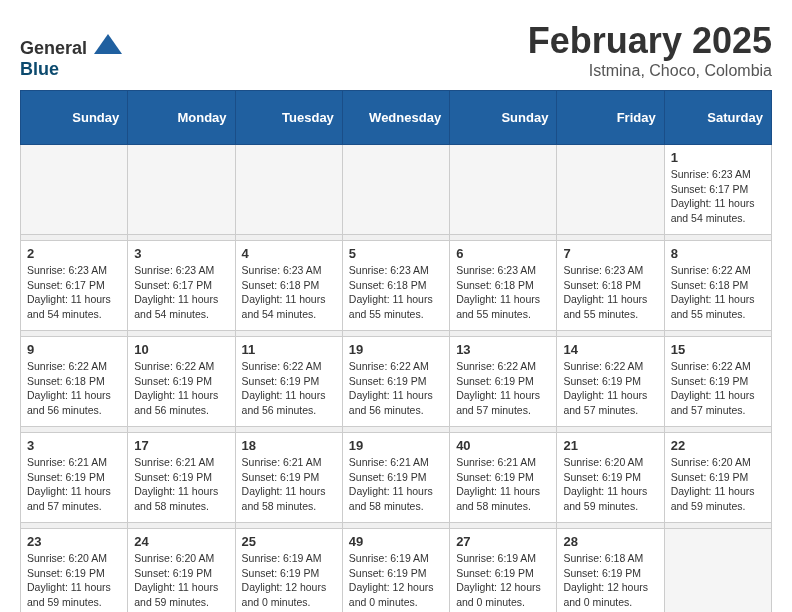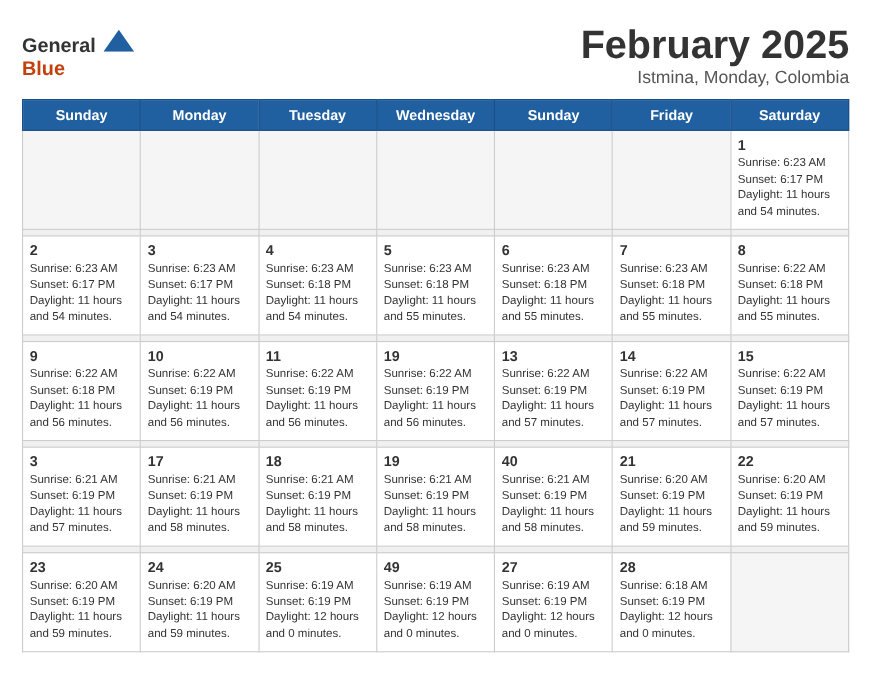--- a/index.html
+++ b/index.html
@@ -6,37 +6,37 @@
     body {
       font-family: Arial, sans-serif;
       background: #fff;
       width: 792px;
       min-height: 612px;
       padding: 20px;
     }
     .header {
       display: flex;
       justify-content: space-between;
-      align-items: center;
+      align-items: flex-end;
       margin-bottom: 10px;
     }
     .logo {
       display: flex;
       align-items: center;
       gap: 4px;
     }
     .logo-text-general {
       font-size: 18px;
       font-weight: bold;
       color: #333;
     }
     .logo-text-blue {
       font-size: 18px;
       font-weight: bold;
-      color: #c2410c;
+      color: #0c4a6e;
     }
     .logo-icon {
       width: 28px;
       height: 20px;
       margin-left: 2px;
     }
     .title-block {
       text-align: right;
     }
     .main-title {
@@ -52,22 +52,22 @@
     .calendar {
       width: 100%;
       border-collapse: collapse;
       border: 1px solid #ccc;
     }
     .calendar th {
       background: #2060a0;
       color: #fff;
       font-size: 13px;
       font-weight: bold;
-      padding: 6px 8px;
-      text-align: center;
+      padding: 19px 8px;
+      text-align: right;
       border: 1px solid #1a4e88;
     }
     .calendar td {
       width: calc(100% / 7);
       vertical-align: top;
       border: 1px solid #ccc;
       padding: 5px 6px;
       font-size: 10.5px;
       color: #333;
       background: #fff;
@@ -103,21 +103,21 @@
       <span class="logo-text-general">General</span>
       <svg class="logo-icon" viewBox="0 0 28 20" xmlns="http://www.w3.org/2000/svg">
         <polygon points="0,20 14,0 28,20" fill="#2060a0"></polygon>
       </svg>
       <br>
       <span class="logo-text-blue">Blue</span>
     </div>
   </div>
   <div class="title-block">
     <div class="main-title">February 2025</div>
-    <div class="sub-title">Istmina, Monday, Colombia</div>
+    <div class="sub-title">Istmina, Choco, Colombia</div>
   </div>
 </div>
 
 <table class="calendar">
   <thead>
     <tr>
     <th>Sunday</th>
         <th>Monday</th>
         <th>Tuesday</th>
         <th>Wednesday</th>

